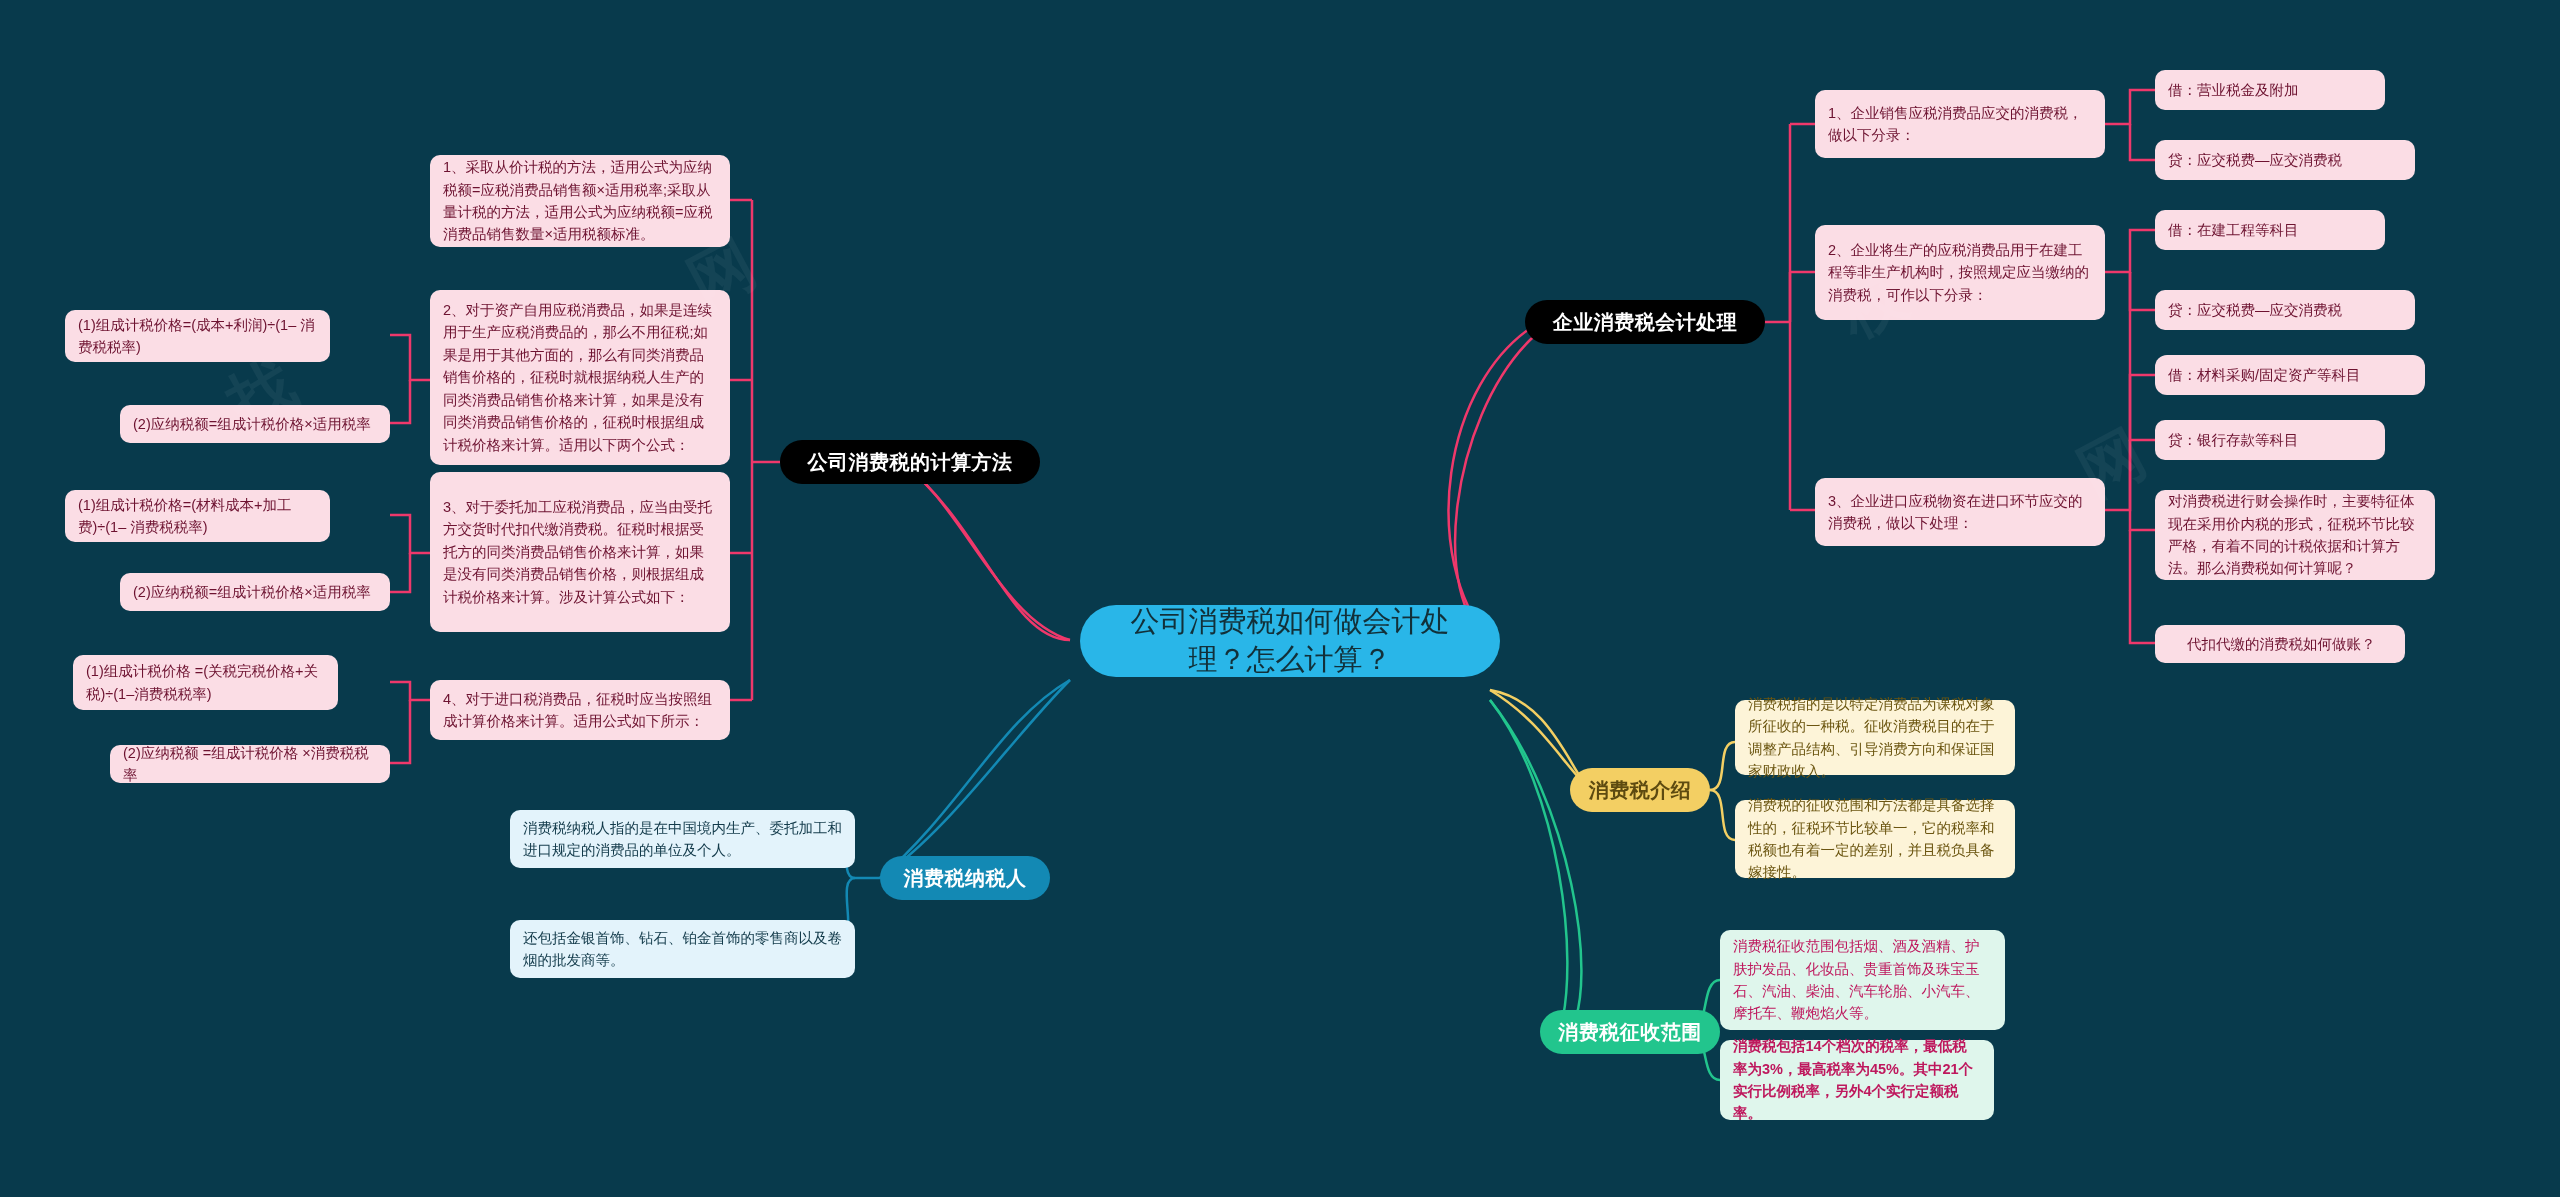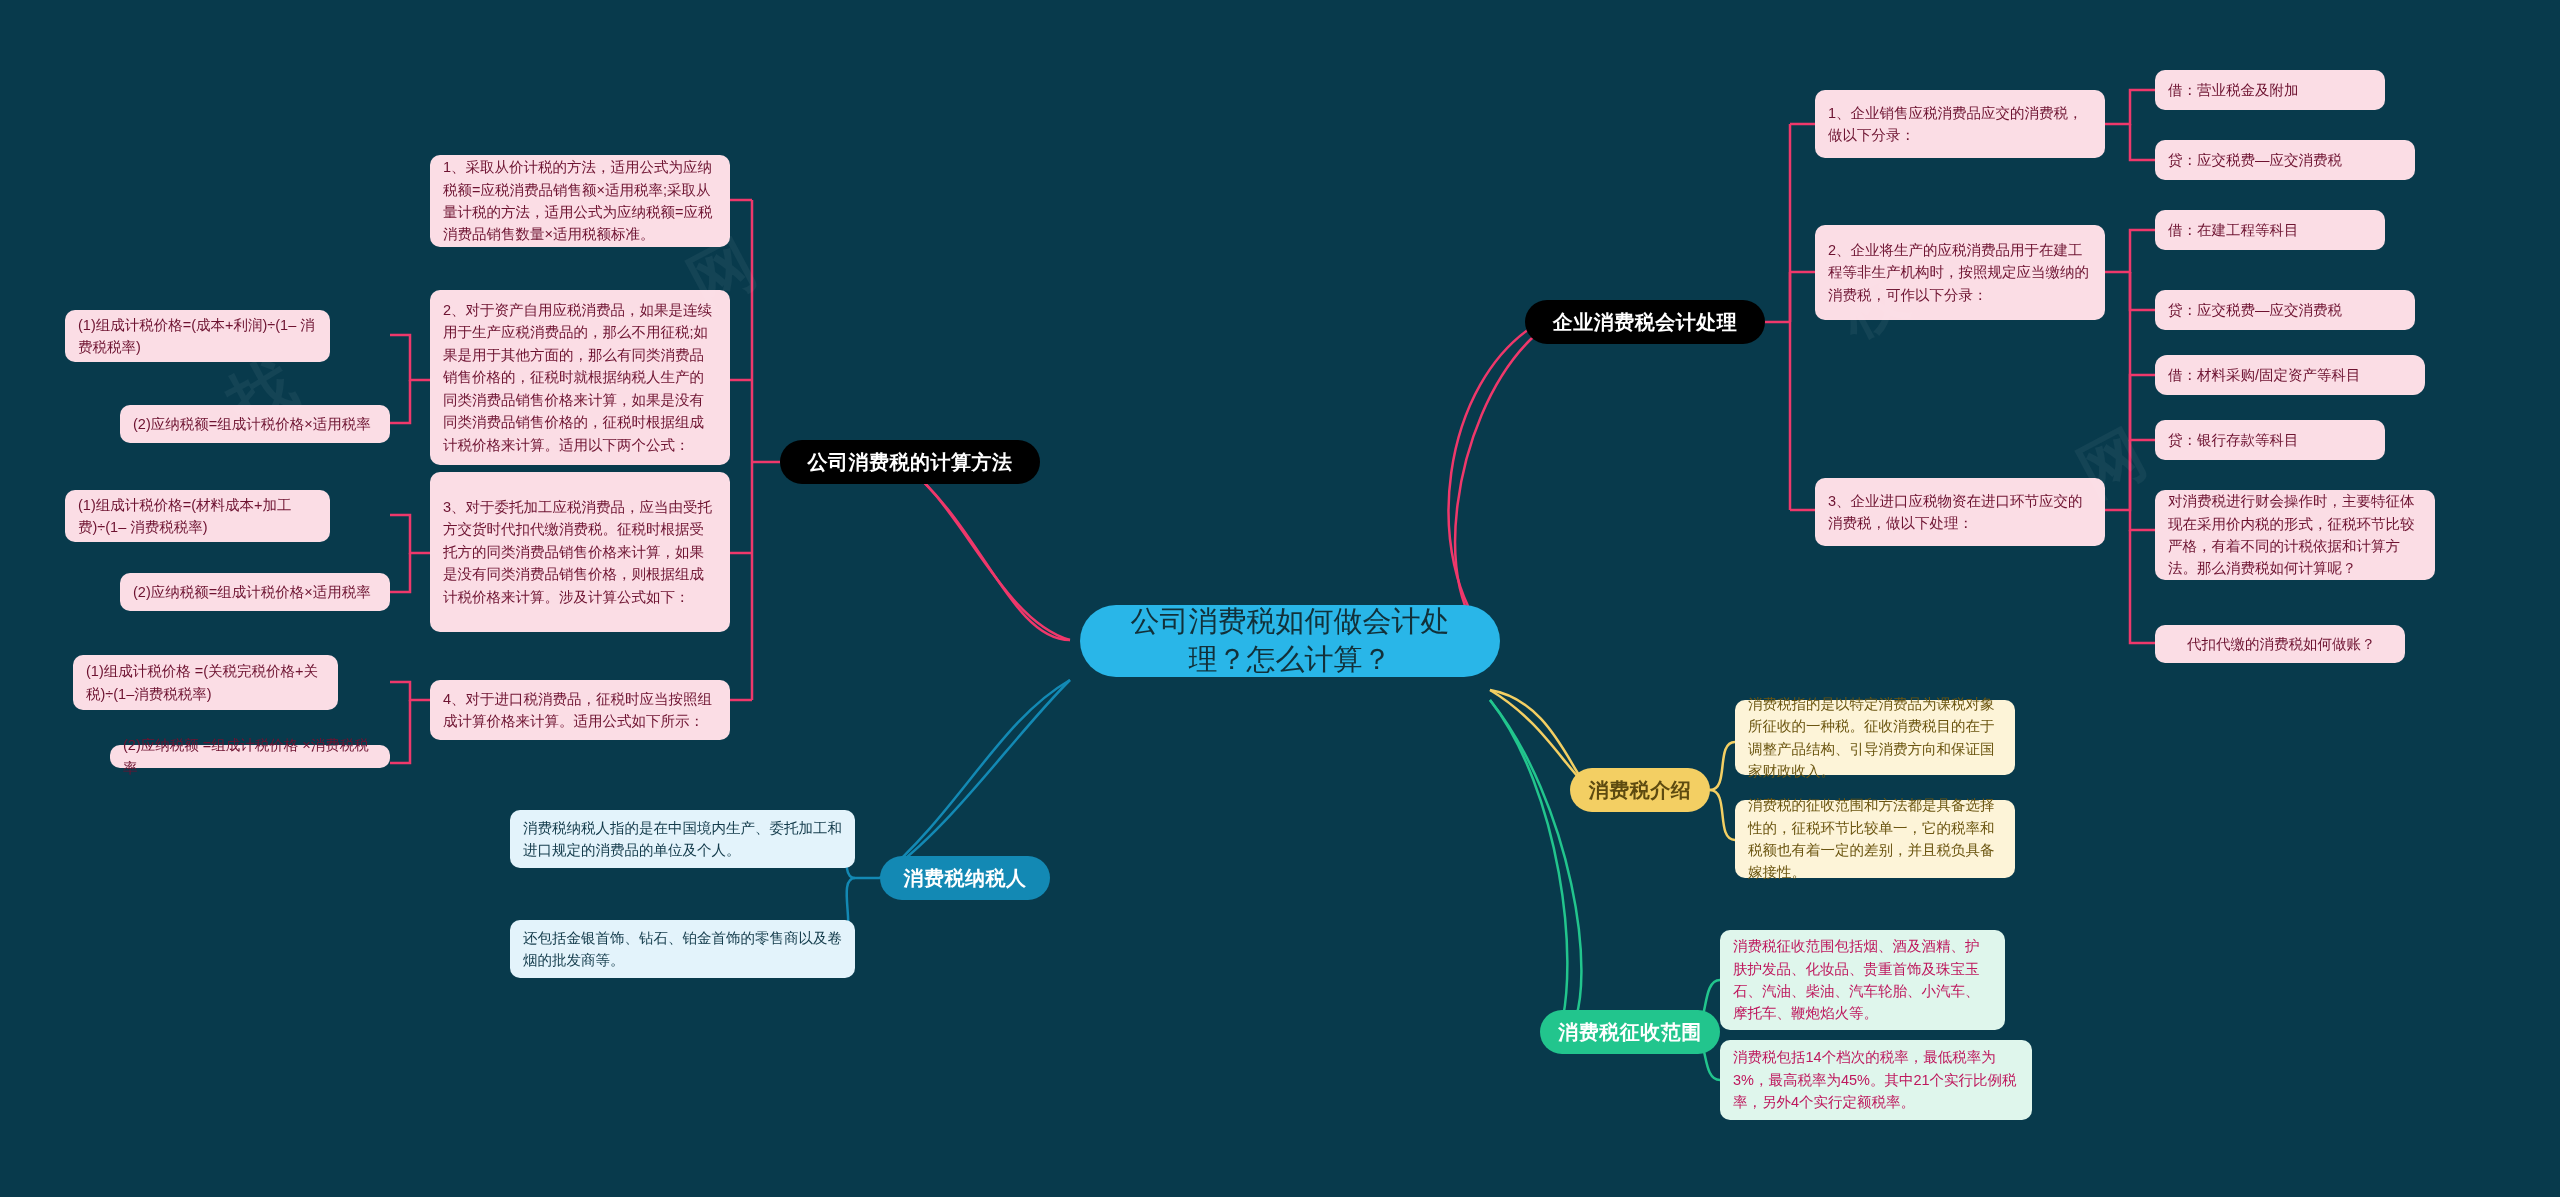--- a/index.html
+++ b/index.html
@@ -236,21 +236,21 @@
   <div class="node card pink" style="left:120px; top:573px; width:270px; height:38px;">
     <span>(2)应纳税额=组成计税价格×适用税率</span>
   </div>
 
   <div class="node card pink" style="left:430px; top:680px; width:300px; height:60px;">
     <span>4、对于进口税消费品，征税时应当按照组成计算价格来计算。适用公式如下所示：</span>
   </div>
   <div class="node card pink" style="left:65px; top:655px; width:265px; height:55px;margin-left:8px;">
     <span>(1)组成计税价格 =(关税完税价格+关税)÷(1–消费税税率)</span>
   </div>
-  <div class="node card pink" style="left:110px; top:745px; width:280px; height:23px;">
+  <div class="node card pink" style="left:110px; top:745px; width:280px; height:38px;">
     <span>(2)应纳税额 =组成计税价格 ×消费税税率</span>
   </div>
 
   <div class="node branch blue" style="left:880px; top:856px; width:170px; height:44px;">
     <span>消费税纳税人</span>
   </div>
   <div class="node card blue" style="left:510px; top:810px; width:345px; height:58px;">
     <span>消费税纳税人指的是在中国境内生产、委托加工和进口规定的消费品的单位及个人。</span>
   </div>
   <div class="node card blue" style="left:510px; top:920px; width:345px; height:58px;">
@@ -266,21 +266,21 @@
   <div class="node card yellow" style="left:1735px; top:800px; width:280px; height:78px;">
     <span>消费税的征收范围和方法都是具备选择性的，征税环节比较单一，它的税率和税额也有着一定的差别，并且税负具备嫁接性。</span>
   </div>
 
   <div class="node branch green" style="left:1540px; top:1010px; width:180px; height:44px;">
     <span>消费税征收范围</span>
   </div>
   <div class="node card green" style="left:1720px; top:930px; width:285px; height:100px;">
     <span>消费税征收范围包括烟、酒及酒精、护肤护发品、化妆品、贵重首饰及珠宝玉石、汽油、柴油、汽车轮胎、小汽车、摩托车、鞭炮焰火等。</span>
   </div>
-  <div class="node card green" style="left:1720px; top:1040px; width:312px; height:80px;">
+  <div class="node card green" style="left:1720px; top:1040px; width:274px; height:80px;font-weight:bold;">
     <span>消费税包括14个档次的税率，最低税率为3%，最高税率为45%。其中21个实行比例税率，另外4个实行定额税率。</span>
   </div>
 
   <div class="wm" style="left:230px; top:350px;">找</div>
   <div class="wm" style="left:690px; top:230px;">网</div>
   <div class="wm" style="left:1840px; top:260px;">校</div>
   <div class="wm" style="left:2080px; top:420px;">网</div>
 
 </div>
 

